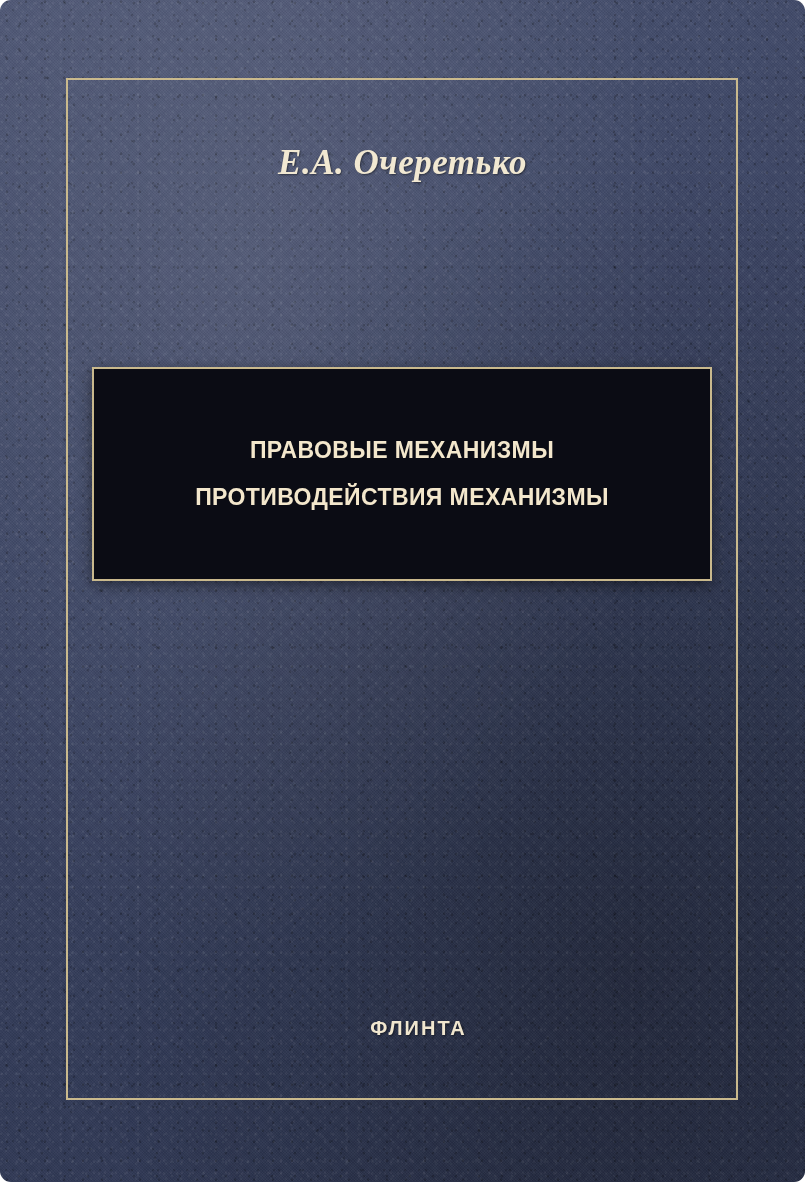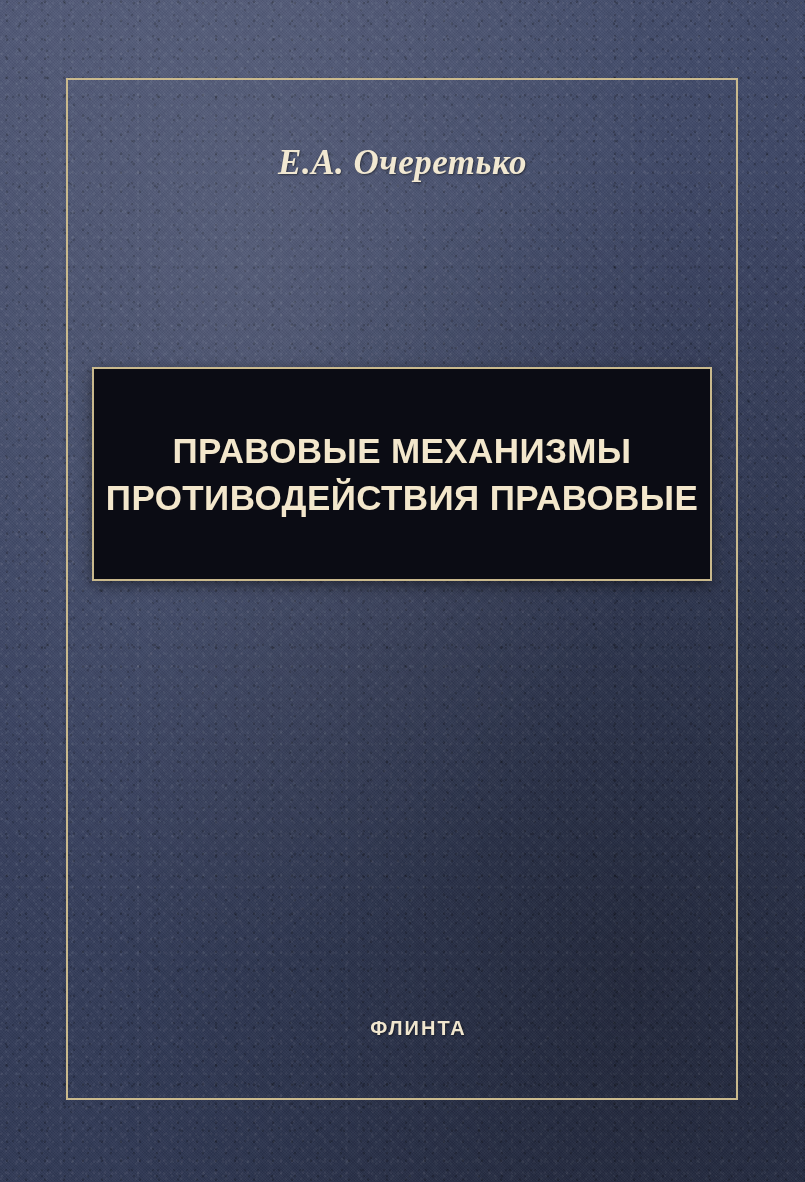--- a/index.html
+++ b/index.html
@@ -24,20 +24,21 @@
       radial-gradient(circle at 54% 61%, rgba(255,255,255,0.05) 0 1px, transparent 1.6px),
       radial-gradient(circle at 74% 88%, rgba(0,0,0,0.20) 0 1px, transparent 1.6px),
       radial-gradient(circle at 91% 47%, rgba(255,255,255,0.045) 0 1px, transparent 1.6px),
       radial-gradient(circle at 45% 35%, rgba(0,0,0,0.16) 0 1px, transparent 1.6px),
       linear-gradient(160deg, #4a5372 0%, #3b4463 38%, #333c59 70%, #2d3550 100%);
     background-size:
       17px 17px, 19px 19px, 13px 13px, 23px 23px, 15px 15px,
       21px 21px, 11px 11px, 27px 27px, 25px 25px, 29px 29px,
       100% 100%;
     font-family: "Liberation Sans", sans-serif;
+    border-radius: 11px;
   }
 
   
   .cover-sheen {
     position: absolute;
     inset: 0;
     background:
       radial-gradient(ellipse at 30% 22%, rgba(255,255,255,0.10), rgba(255,255,255,0) 55%),
       radial-gradient(ellipse at 78% 82%, rgba(0,0,0,0.30), rgba(0,0,0,0) 60%);
     pointer-events: none;
@@ -92,21 +93,21 @@
     display: flex;
     flex-direction: column;
     align-items: center;
     justify-content: center;
   }
 
   .title-line {
     color: #f3e7cc;
     font-family: "Liberation Sans", sans-serif;
     font-weight: bold;
-    font-size: 35px;
+    font-size: 23px;
     line-height: 47px;
     letter-spacing: 0.4px;
     text-align: center;
     white-space: nowrap;
   }
 
   .publisher {
     position: absolute;
     top: 1017px;
     left: 16px;
@@ -127,18 +128,18 @@
 
   <div class="cover-sheen"></div>
   <div class="cover-noise"></div>
 
   <div class="cover-frame"></div>
 
   <div class="author">Е.А. Очеретько</div>
 
   <div class="title-plate">
     <div class="title-line">ПРАВОВЫЕ МЕХАНИЗМЫ</div>
-    <div class="title-line">ПРОТИВОДЕЙСТВИЯ ПРАВОВЫЕ</div>
+    <div class="title-line">ПРОТИВОДЕЙСТВИЯ МЕХАНИЗМЫ</div>
   </div>
 
   <div class="publisher">ФЛИНТА</div>
 
 </div>
 
 </body></html>

